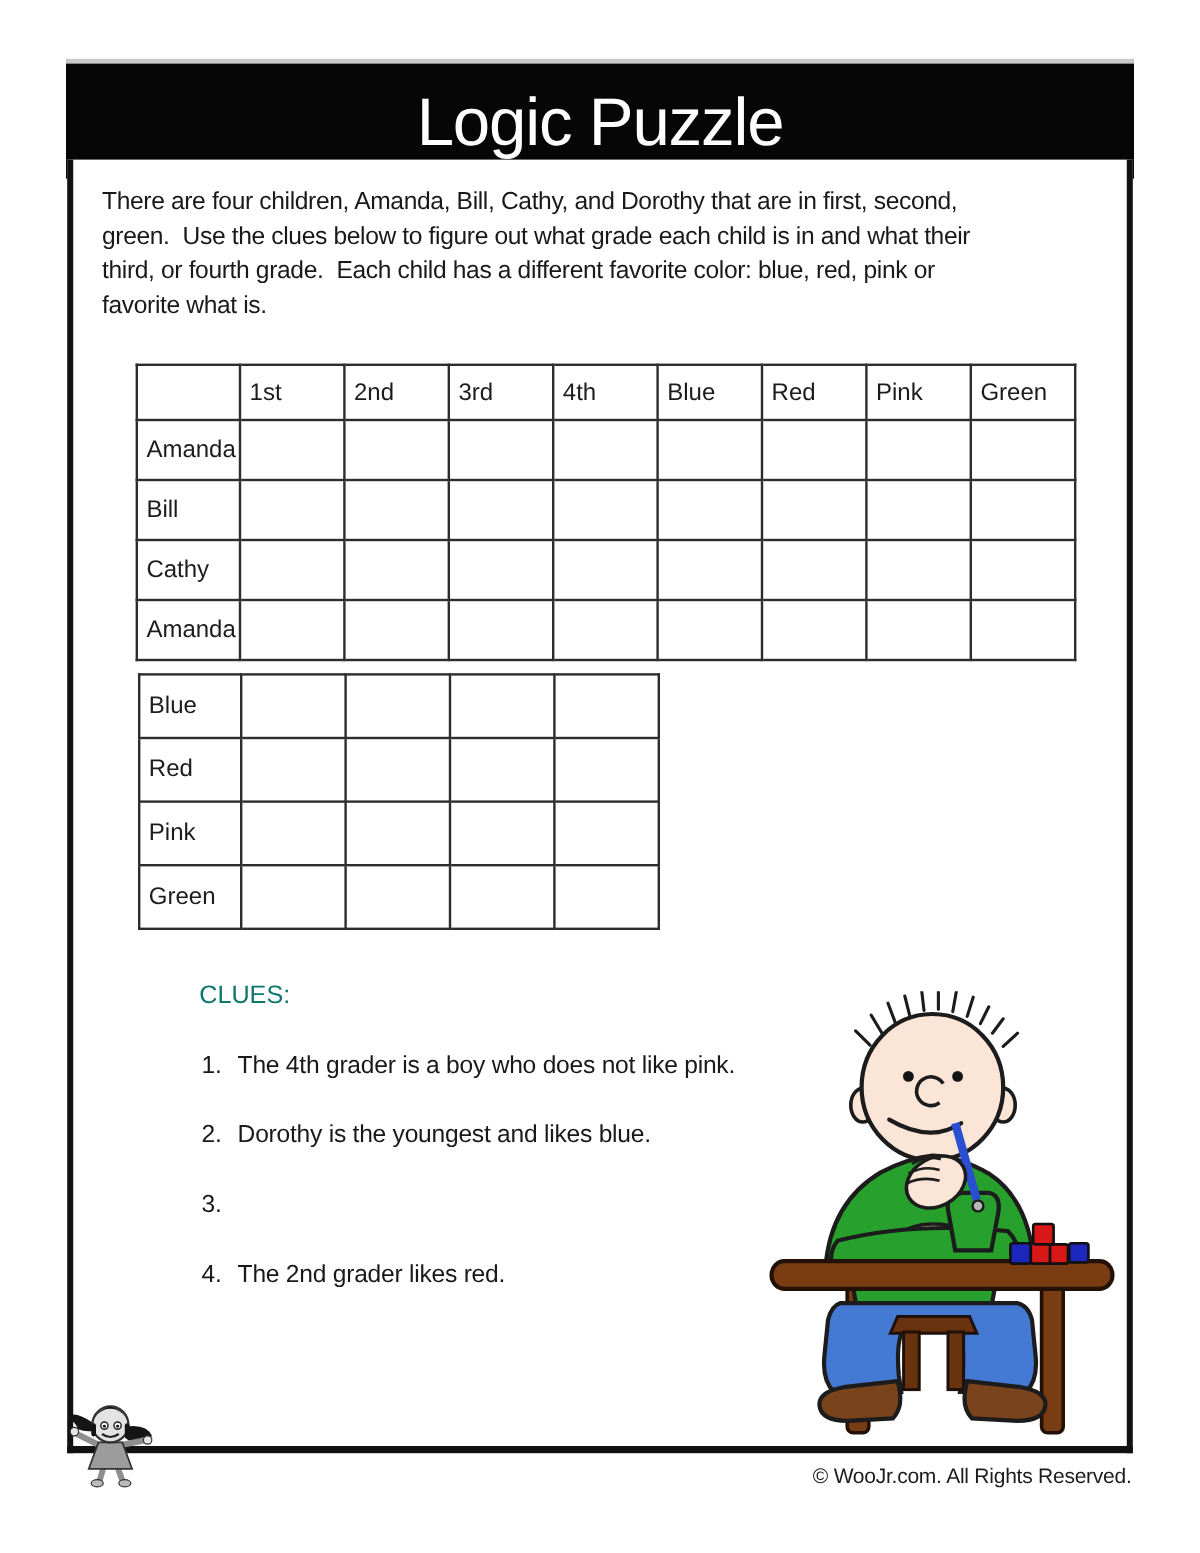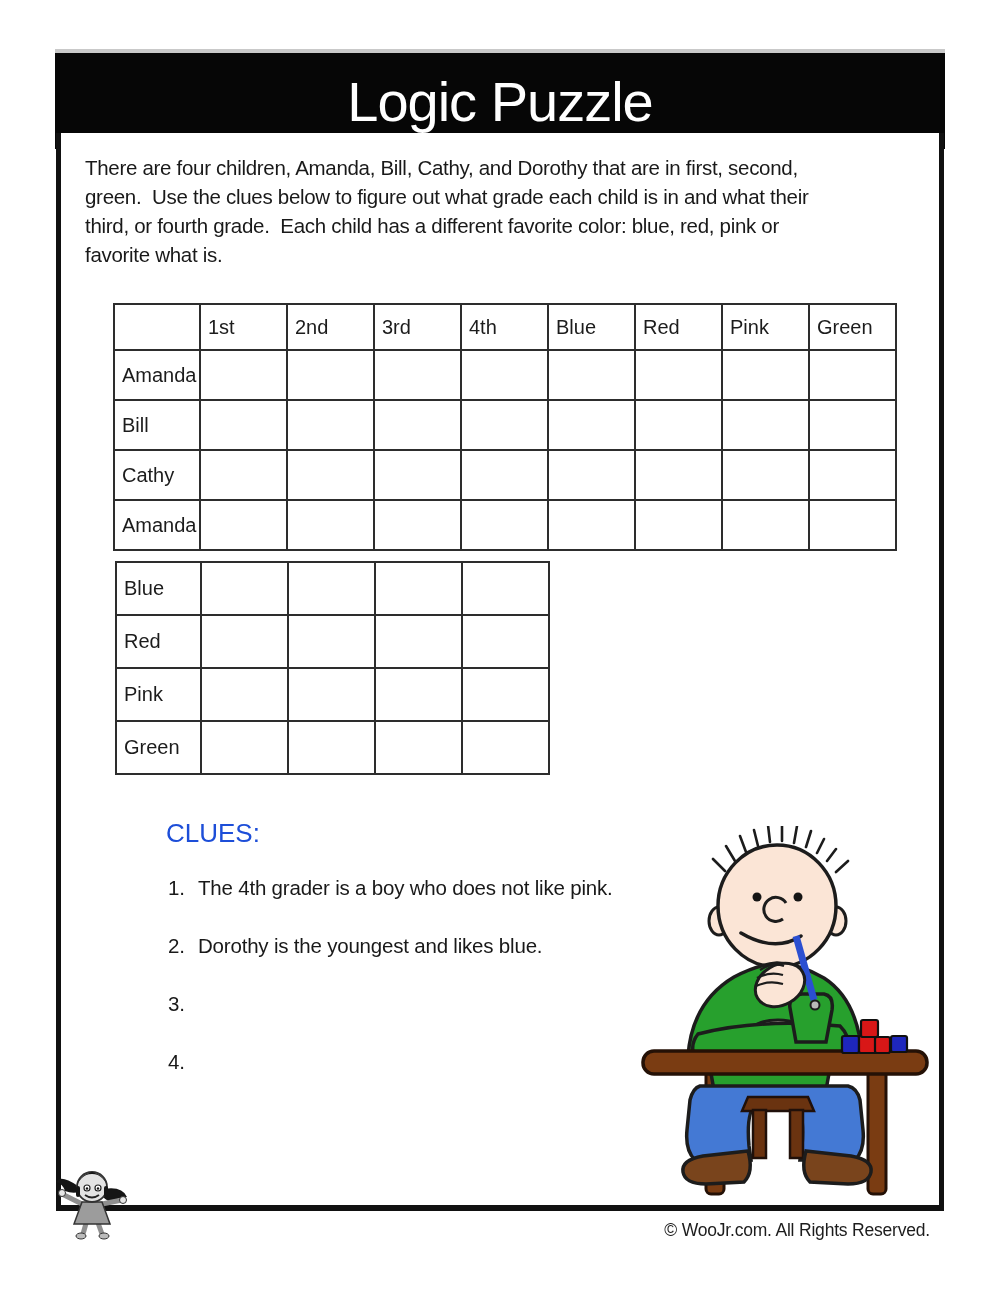--- a/index.html
+++ b/index.html
@@ -29,27 +29,27 @@
                 padding:0 0 0 7px;vertical-align:middle;background:#fff;}
   #grid-top{left:113px;top:303px;}
   #grid-bottom{left:115px;top:561px;}
   tr.hr{height:46px;}
   tr.rr{height:50px;}
   tr.lr{height:53px;}
   td.lab{padding-left:6px;}
   td.head{padding-left:9px;margin-left:12px;}
 
   
-  .clues-heading{position:absolute;left:166px;top:818px;font-size:26px;color:#1d4ed8;}
+  .clues-heading{position:absolute;left:166px;top:818px;font-size:21px;color:#0f766e;}
   .clues{position:absolute;left:168px;top:876px;font-size:20.5px;letter-spacing:-0.2px;color:#191919;}
   .clue{display:flex;margin-bottom:34px;}
   .clue .num{width:30px;flex:0 0 30px;}
 
   
-  .footer{position:absolute;right:70px;top:1220px;font-size:17.5px;letter-spacing:-0.2px;color:#1c1c1c;}
+  .footer{position:absolute;right:57px;top:1220px;font-size:17.5px;letter-spacing:-0.2px;color:#1c1c1c;}
 
   
   .boy-illo{position:absolute;left:628px;top:826px;width:312px;height:390px;}
   .mascot{position:absolute;left:52px;top:1162px;width:88px;height:80px;}
 </style>
 </head>
 <body>
 
 <div class="page">
 
@@ -186,20 +186,21 @@
     </div>
     <div class="clue">
       <span class="num">2.</span>
       <span>Dorothy is the youngest and likes blue.</span>
     </div>
     <div class="clue">
       <span class="num">3.</span>
     </div>
     <div class="clue">
       <span class="num">4.</span>
+      <span>The 2nd grader likes red.</span>
     </div>
   </div>
 
   <svg class="boy-illo" viewBox="628 826 312 390" xmlns="http://www.w3.org/2000/svg">
 
     <rect x="706" y="1066" width="18" height="128" rx="5" stroke="#241106" stroke-width="3" fill="#7a3c12"></rect>
     <rect x="868" y="1066" width="18" height="128" rx="5" stroke="#241106" stroke-width="3" fill="#7a3c12"></rect>
 
     <path d="M 710 1068 L 830 1068 L 826 1090 Q 770 1100 714 1090 Z" stroke="#1c1c1c" stroke-width="3.5" fill="#27a02d"></path>
 

